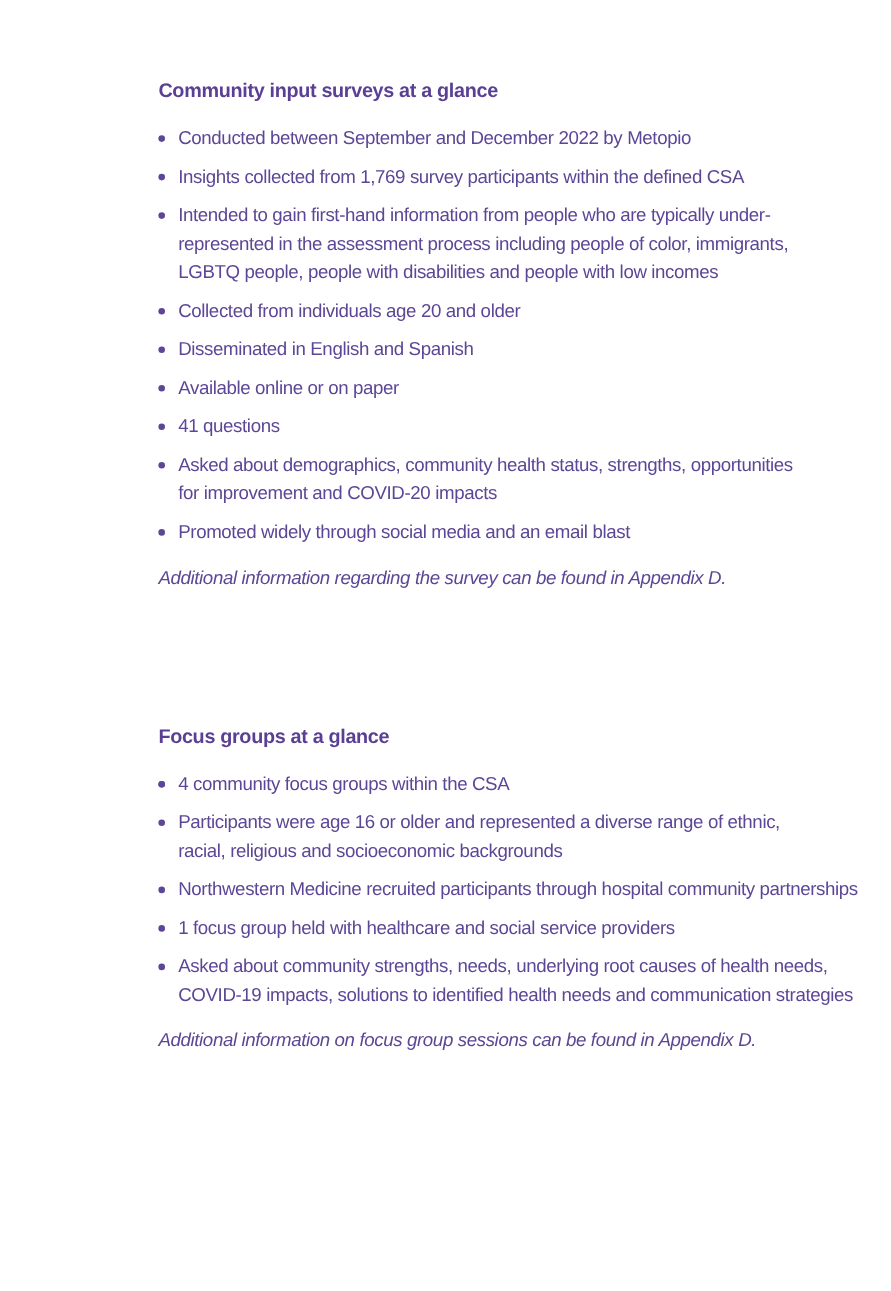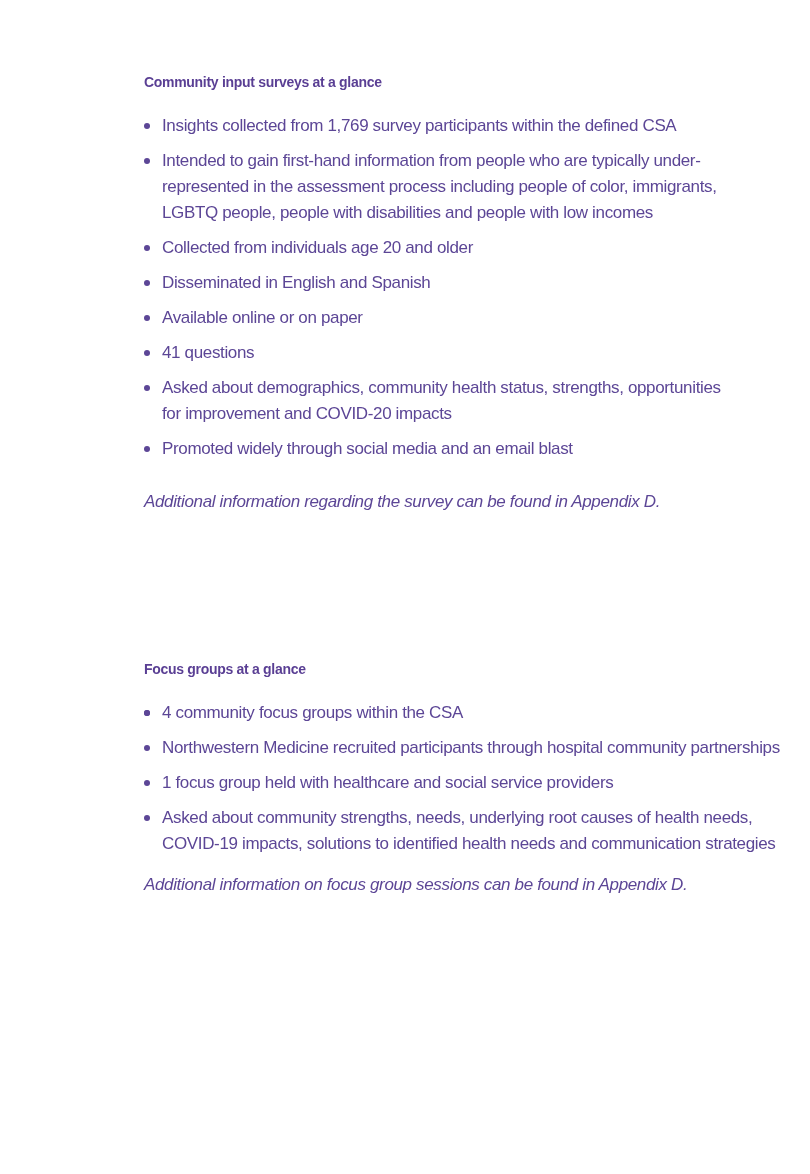--- a/index.html
+++ b/index.html
@@ -15,21 +15,21 @@
       font-family: "Liberation Sans", "DejaVu Sans", sans-serif;
       color: #5c4696;
     }
     .section {
       position: absolute;
       left: 144px;
       width: 640px;
     }
     .section-title {
       font-weight: bold;
-      font-size: 14px;
+      font-size: 18px;
       letter-spacing: -0.3px;
       color: #5a3f94;
       margin: 0;
       line-height: 22px;
     }
     ul.bullets {
       list-style: none;
       margin: 0;
       padding: 0;
     }
@@ -52,46 +52,48 @@
     }
     .note {
       font-style: italic;
       font-size: 17px;
       letter-spacing: -0.35px;
       line-height: 24px;
       margin: 0;
     }
     #s1 { top: 71px; }
     #s1 .bullets { margin-top: 20px; }
-    #s1 .note { margin-top: 28px; }
+    #s1 .note { margin-top: 17px; }
     #s2 { top: 658px; width: 650px; }
     #s2 .bullets { margin-top: 20px; }
     #s2 .note { margin-top: 16px; }
   </style>
 </head>
 <body>
 
 <div class="section" id="s1">
   <h2 class="section-title">Community input surveys at a glance</h2>
   <ul class="bullets">
+    <li style="width:520px"><span class="dot"></span><span>Conducted between September and December 2022 by Metopio</span></li>
     <li style="width:520px"><span class="dot"></span><span>Insights collected from 1,769 survey participants within the defined CSA</span></li>
     <li style="width:606px"><span class="dot"></span><span>Intended to gain first-hand information from people who are typically under-represented in the assessment process including people of color, immigrants, LGBTQ people, people with disabilities and people with low incomes</span></li>
     <li><span class="dot"></span><span>Collected from individuals age 20 and older</span></li>
     <li><span class="dot"></span><span>Disseminated in English and Spanish</span></li>
     <li><span class="dot"></span><span>Available online or on paper</span></li>
     <li><span class="dot"></span><span>41 questions</span></li>
     <li style="width:560px"><span class="dot"></span><span>Asked about demographics, community health status, strengths, opportunities for improvement and COVID-20 impacts</span></li>
     <li><span class="dot"></span><span>Promoted widely through social media and an email blast</span></li>
   </ul>
   <p class="note">Additional information regarding the survey can be found in Appendix D.</p>
 </div>
 
 <div class="section" id="s2">
   <h2 class="section-title">Focus groups at a glance</h2>
   <ul class="bullets">
     <li><span class="dot"></span></li>
     <li><span class="dot"></span><span>4 community focus groups within the CSA</span></li>
+    <li style="width:580px"><span class="dot"></span><span>Participants were age 16 or older and represented a diverse range of ethnic, racial, religious and socioeconomic backgrounds</span></li>
     <li style="width:640px"><span class="dot"></span><span>Northwestern Medicine recruited participants through hospital community partnerships</span></li>
     <li><span class="dot"></span><span>1 focus group held with healthcare and social service providers</span></li>
     <li style="width:625px"><span class="dot"></span><span>Asked about community strengths, needs, underlying root causes of health needs, COVID-19 impacts, solutions to identified health needs and communication strategies</span></li>
   </ul>
   <p class="note">Additional information on focus group sessions can be found in Appendix D.</p>
 </div>
 
 </body></html>

